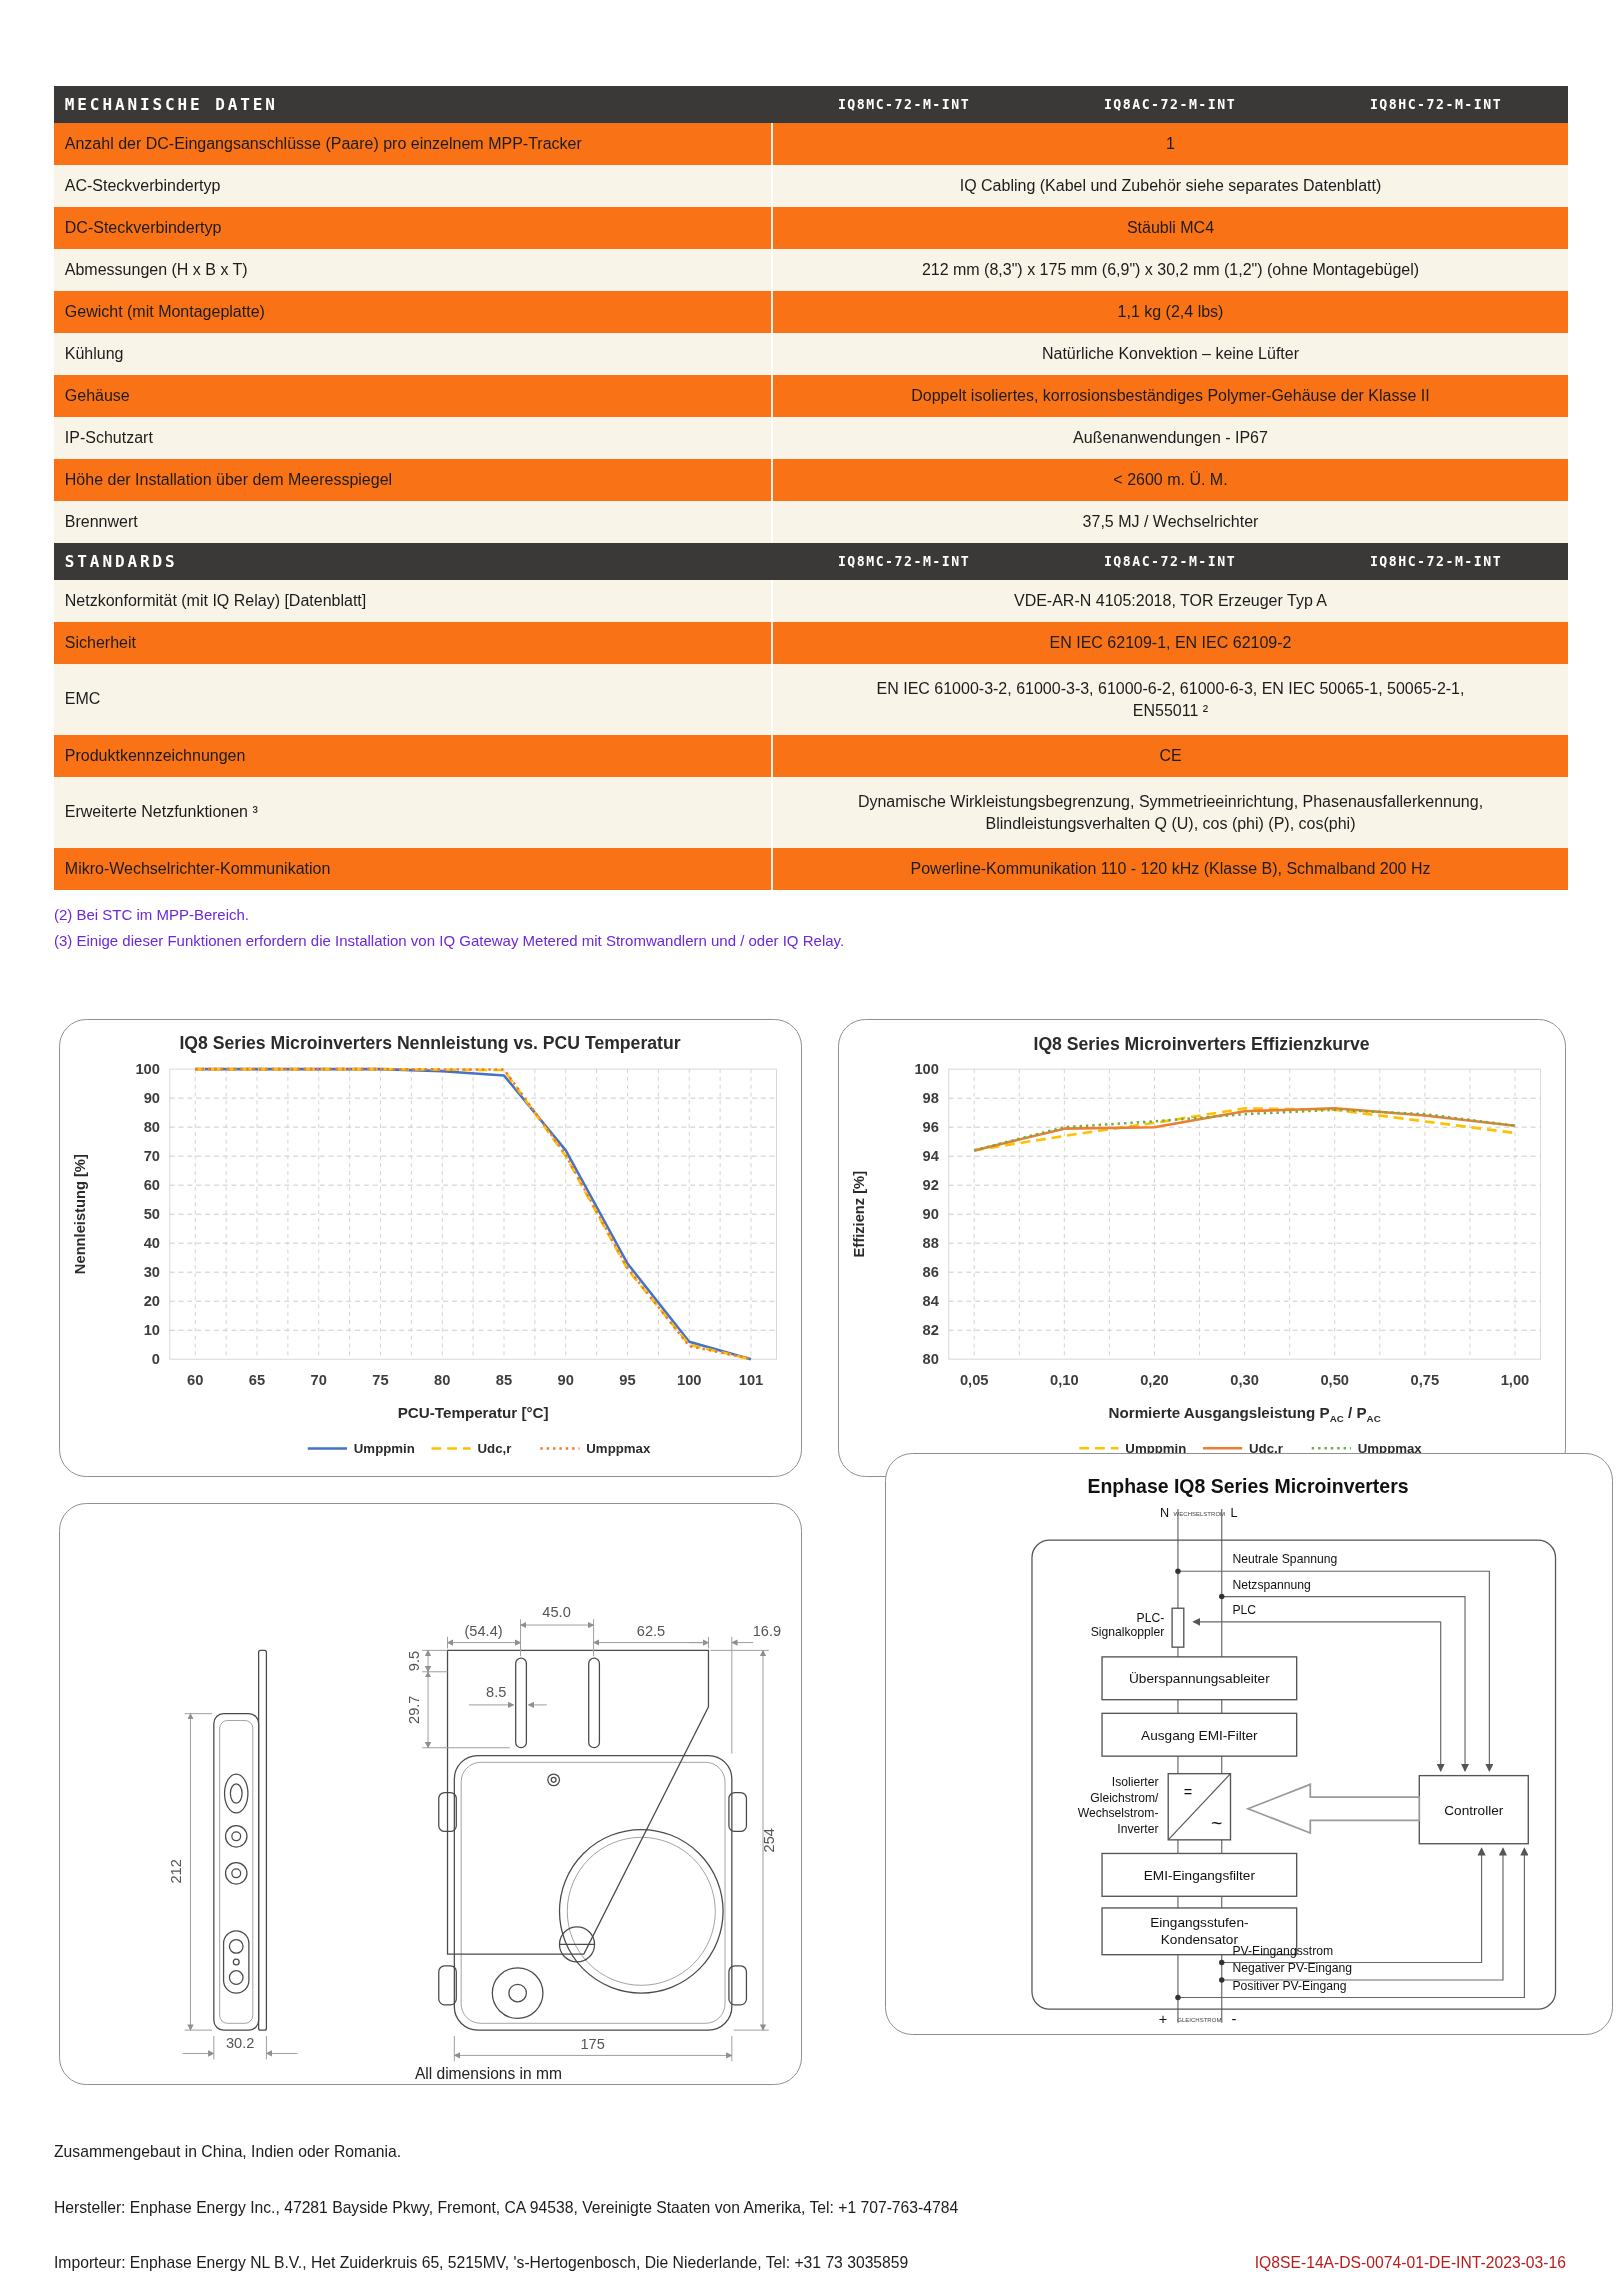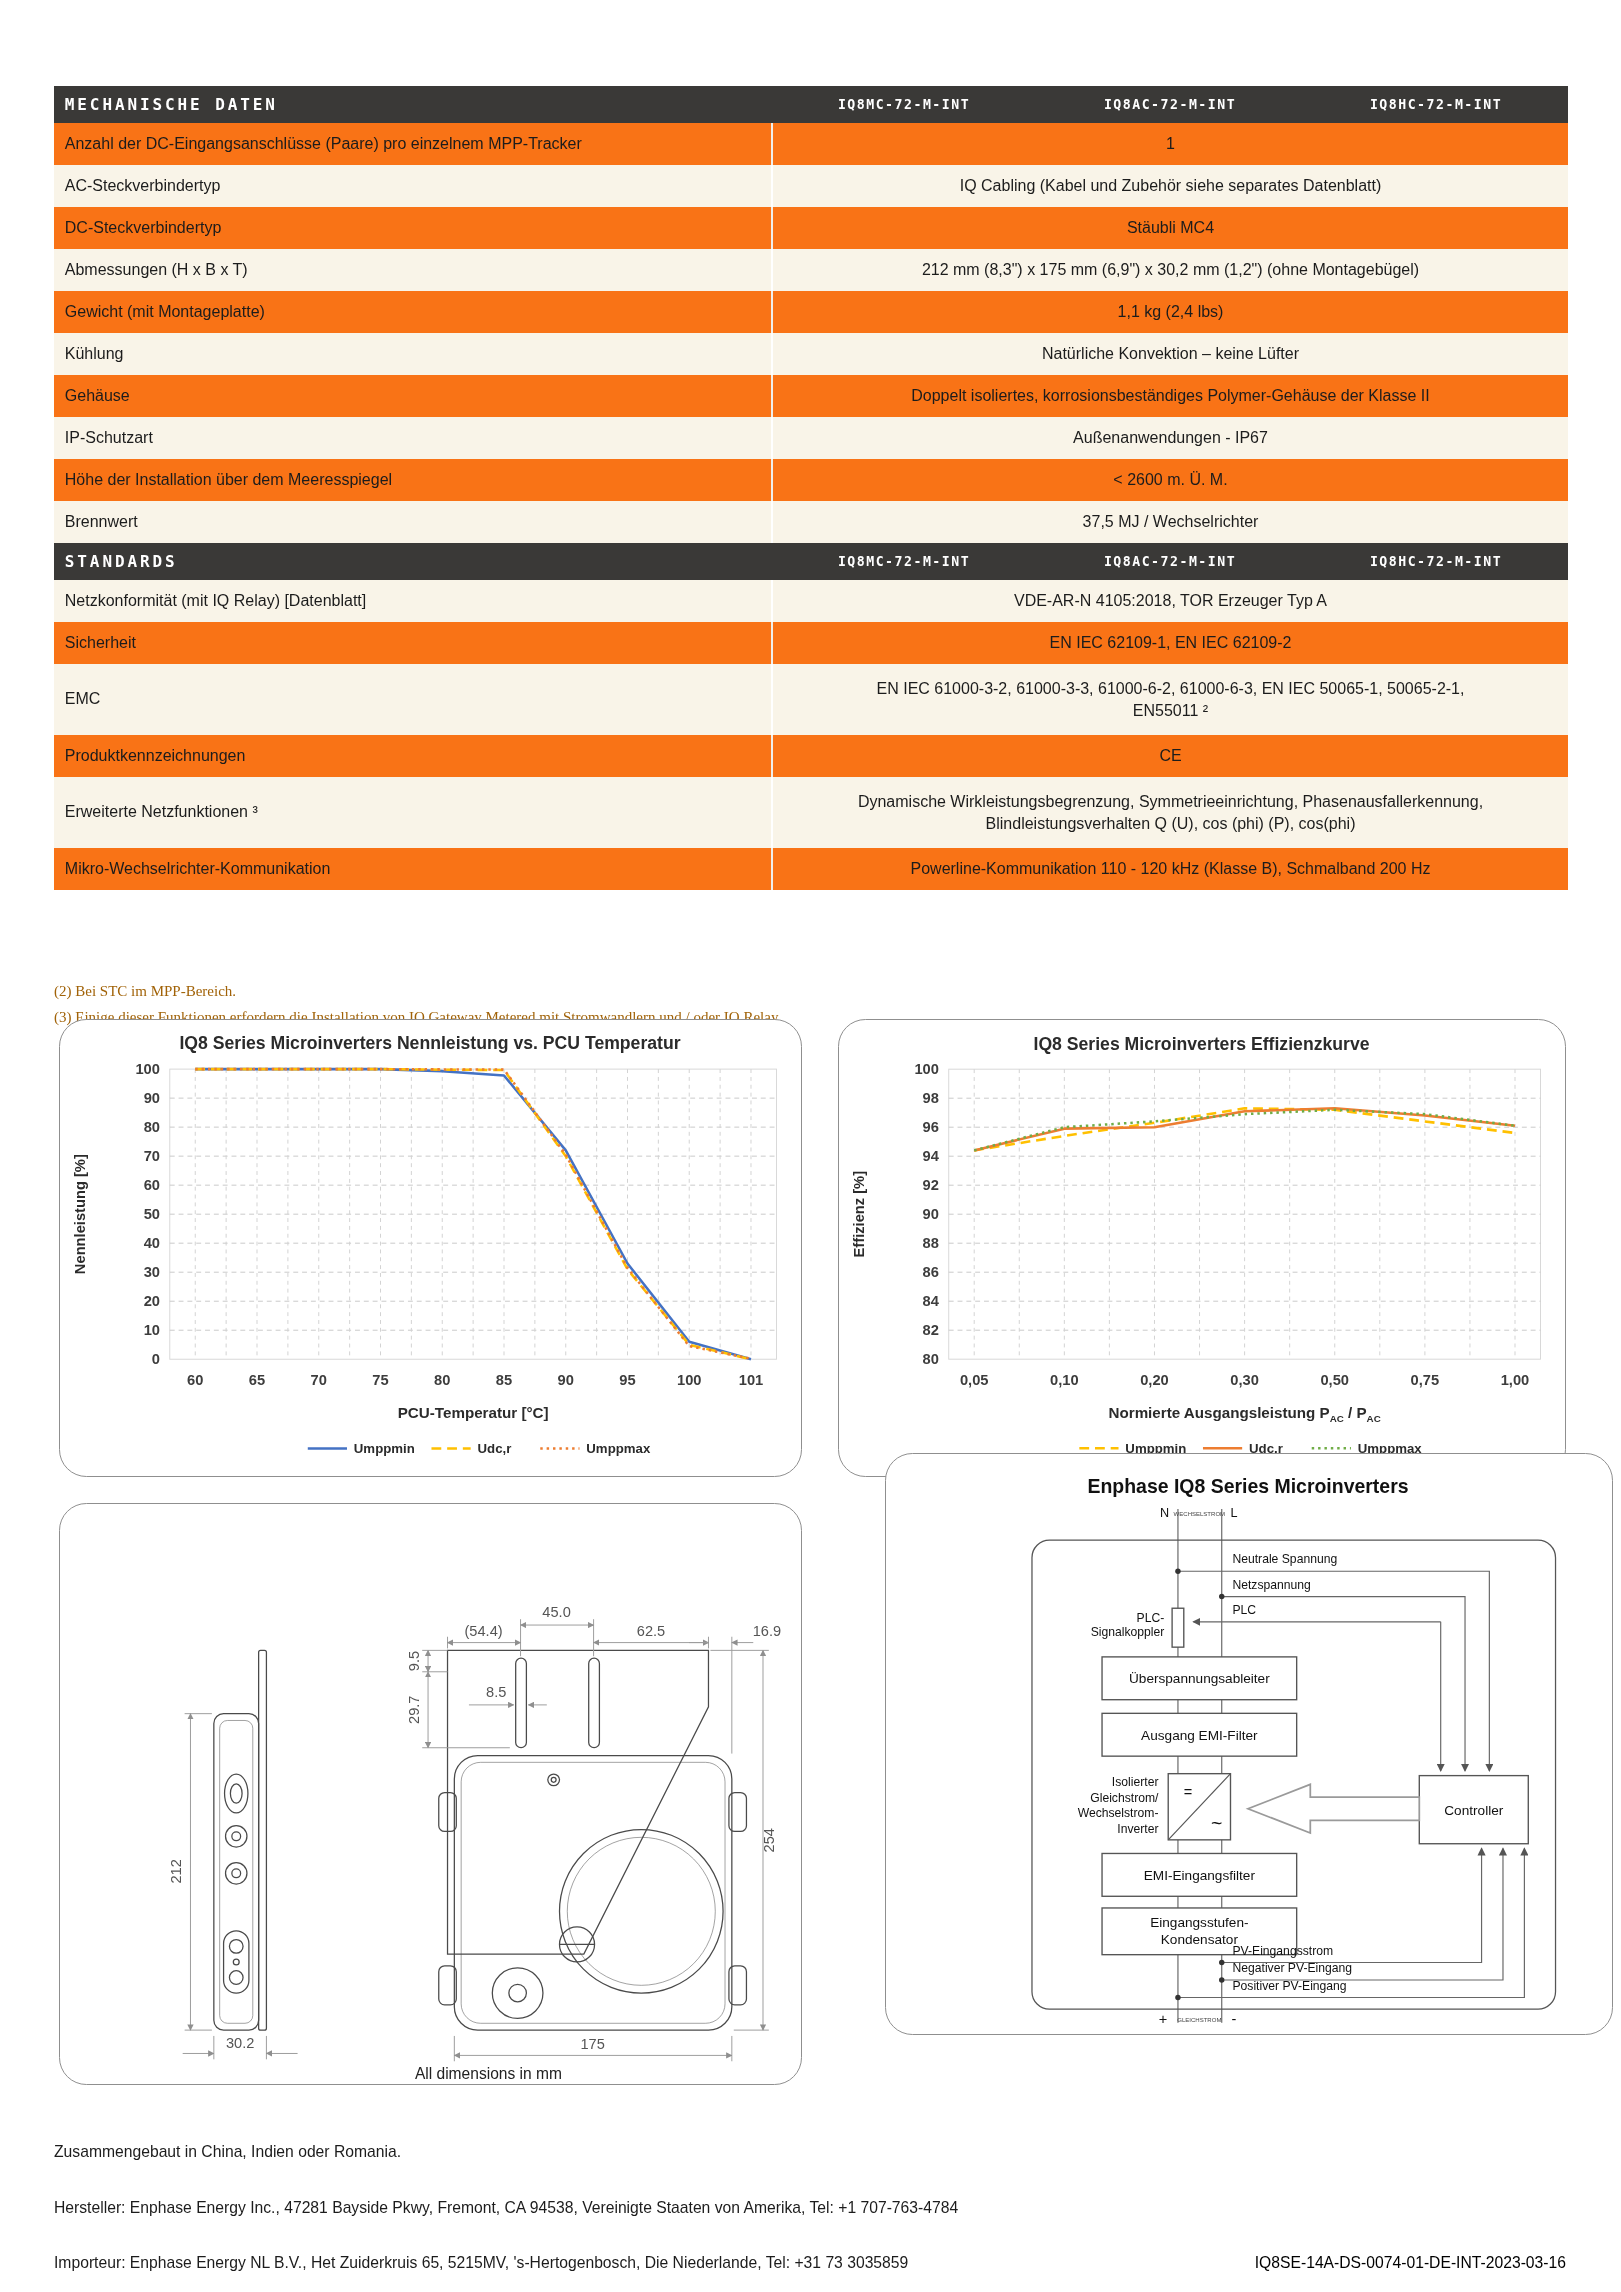--- a/index.html
+++ b/index.html
@@ -16,24 +16,24 @@
   .row{display:flex;align-items:stretch;min-height:42px;background:#f97316;}
   .row.alt{background:#f9f4e8;}
   .row.tall{min-height:71px;}
   .lbl{width:717px;box-sizing:border-box;padding:4.9px 23.5px 4.9px 10.8px;display:flex;align-items:center;
        font-size:16px;line-height:20.6px;}
   .val{width:797px;box-sizing:border-box;border-left:2px solid #f0efeb;display:flex;align-items:center;
        justify-content:center;text-align:center;font-size:16px;line-height:21.6px;padding:4.9px 0;}
   .row.alt .val{border-left-color:#ffffff;}
   .val span{display:inline-block;max-width:627px;}
   
-  .notes{position:absolute;left:54px;top:979px;font-size:15px;line-height:25.5px;color:#a16207;font-family:Liberation Serif, serif;}
+  .notes{position:absolute;left:54px;top:902px;font-size:15px;line-height:25.5px;color:#6d28d9;}
   .foot{position:absolute;left:54px;font-size:15.7px;color:#1c1c1c;}
   .f1{top:2143px}.f2{top:2199px}.f3{top:2254px}
-  .doccode{position:absolute;right:55px;top:2254px;font-size:15.7px;color:#000000;}
+  .doccode{position:absolute;right:55px;top:2254px;font-size:15.7px;color:#b91c1c;}
   
   .card{position:absolute;background:#fff;border:1.6px solid #8f8f8f;border-radius:27.4px;box-sizing:border-box;}
   #cardC1{left:59px;top:1019px;width:743px;height:458px;}
   #cardC2{left:838px;top:1019px;width:728px;height:458px;}
   #cardD1{left:59px;top:1503px;width:743px;height:582px;}
   #cardD2{left:838px;top:1453px;width:728px;height:582px;margin-left:47px;}
   .card svg{display:block;}
   text{font-family:"Liberation Sans",sans-serif;}
 </style>
 </head>

